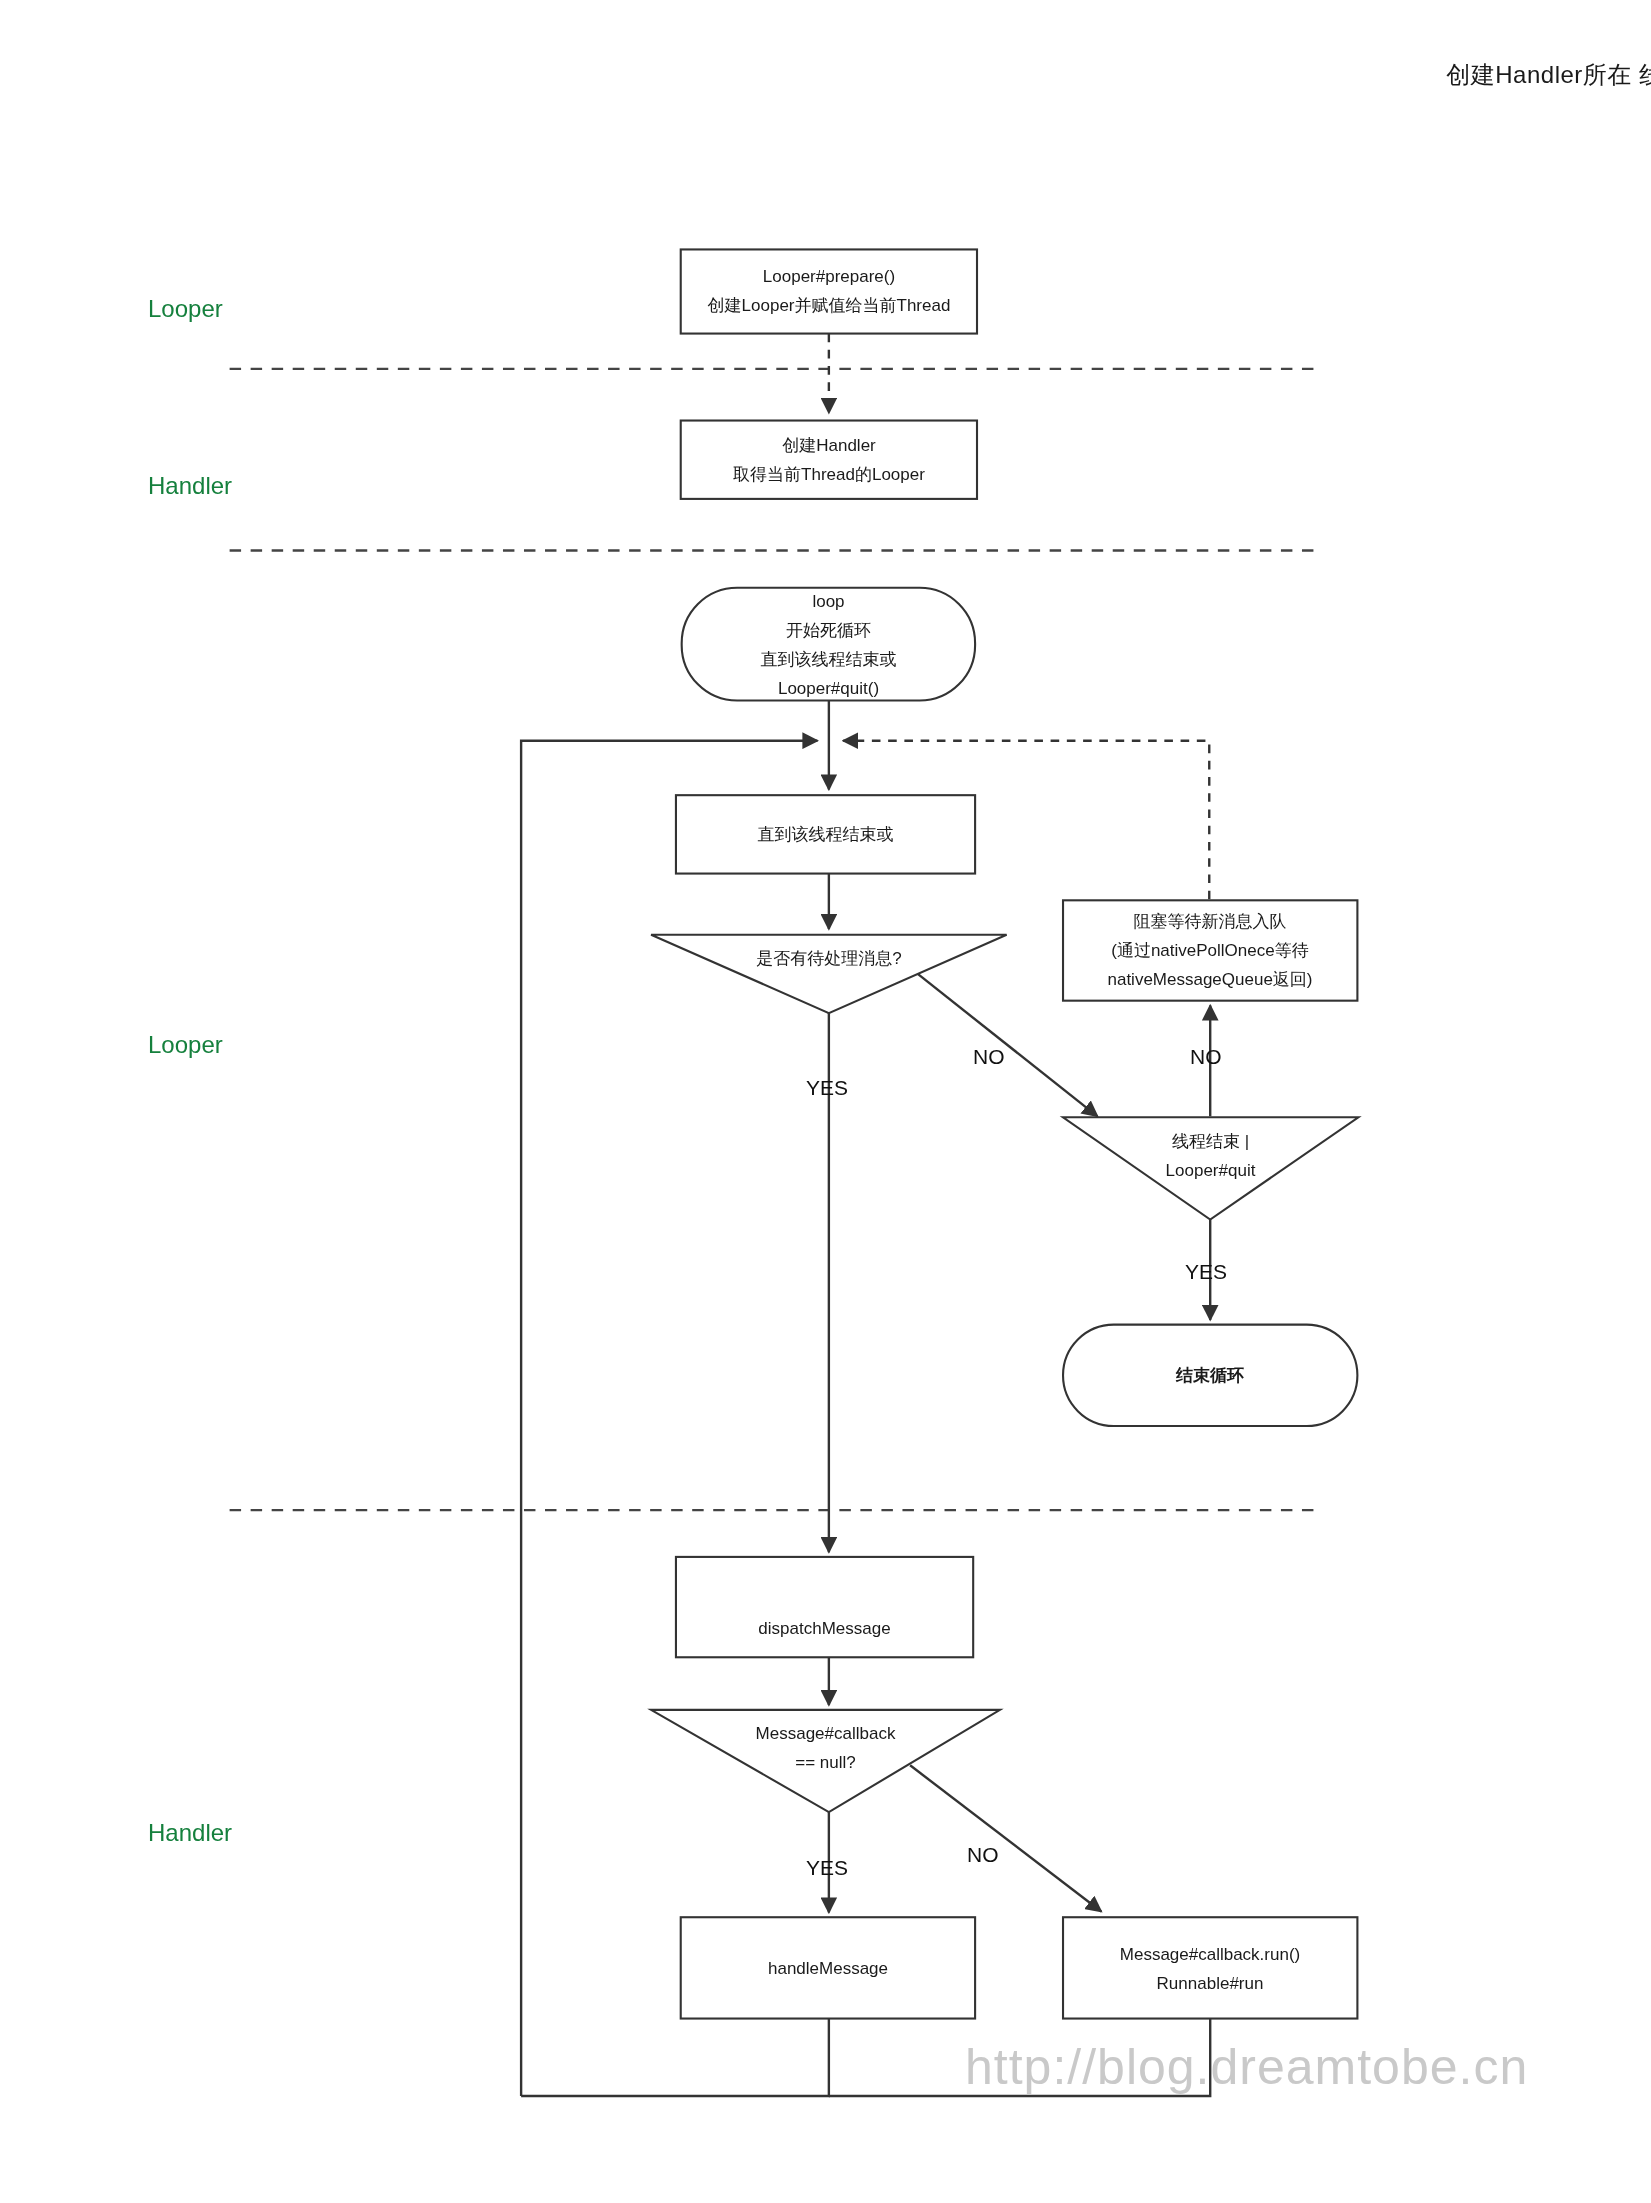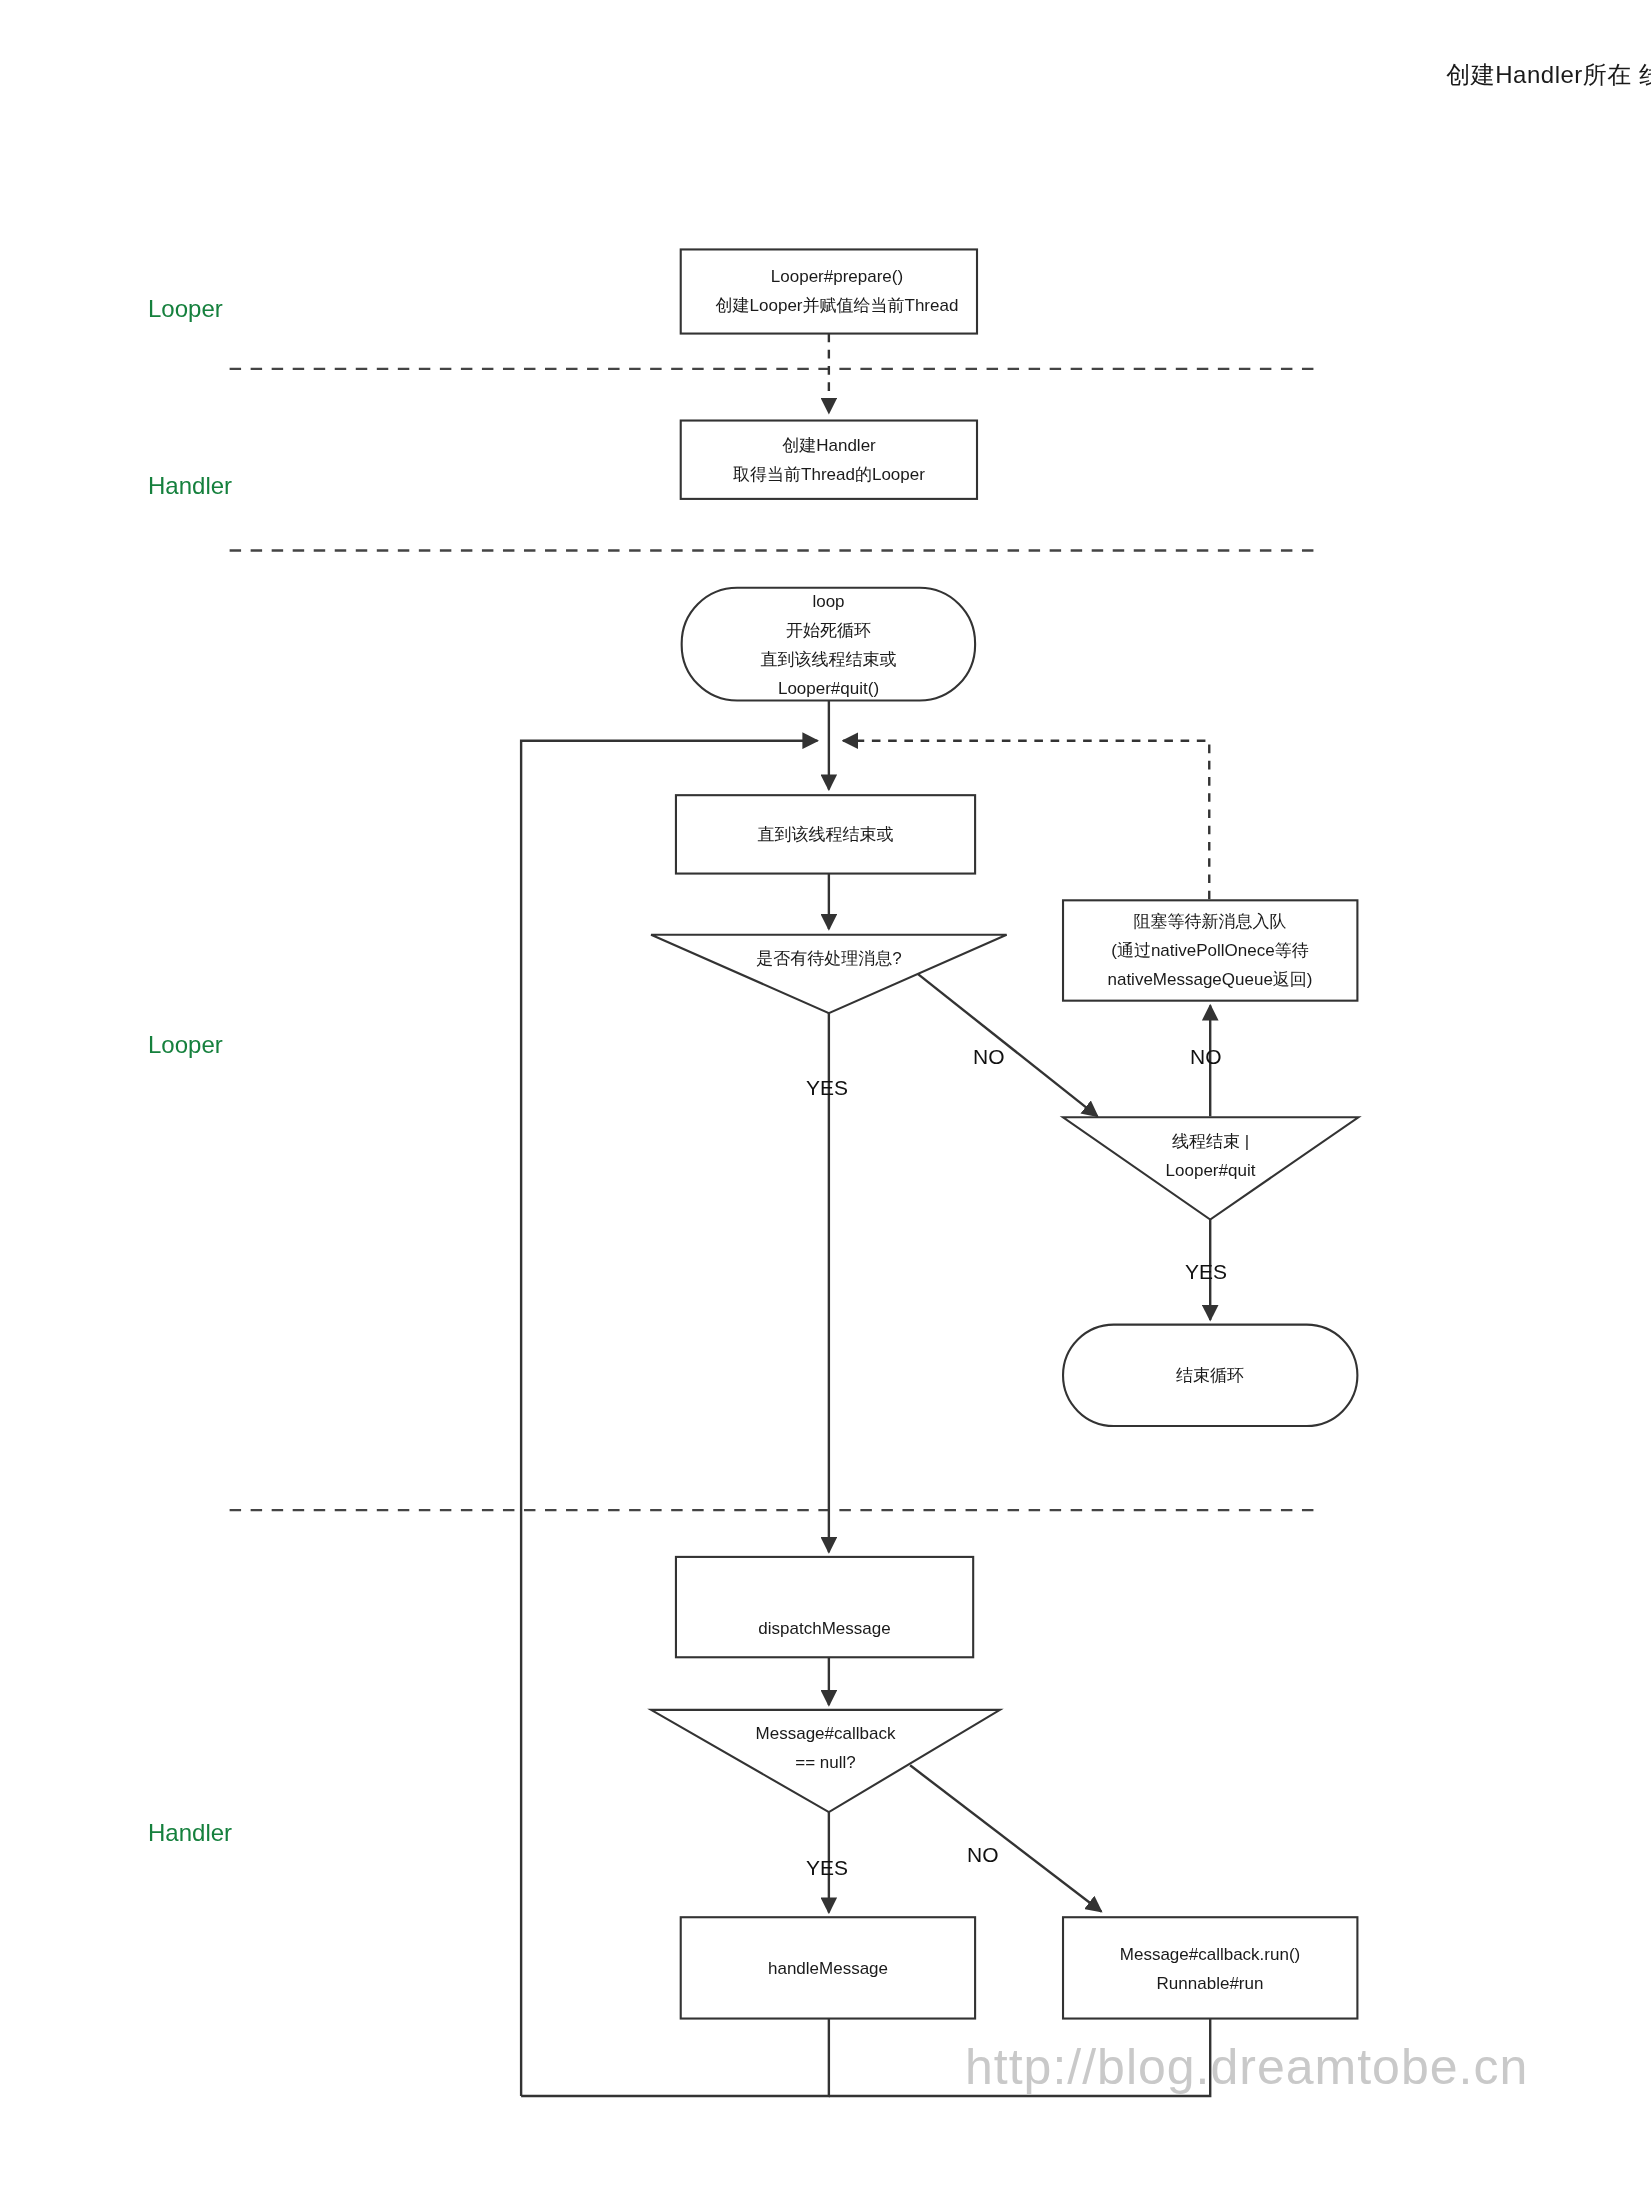--- a/index.html
+++ b/index.html
@@ -81,36 +81,36 @@
   <line x1="952" y1="1847" x2="1152" y2="2000" stroke="#333" stroke-width="2.5" marker-end="url(#arrow)"></line>
 
   <rect x="712" y="2006" width="308" height="106" fill="#fff" stroke="#333" stroke-width="2.2"></rect>
 
   <rect x="1112" y="2006" width="308" height="106" fill="#fff" stroke="#333" stroke-width="2.2"></rect>
 
   <polyline points="867,2112 867,2193 545,2193" fill="none" stroke="#333" stroke-width="2.5"></polyline>
   <polyline points="1266,2112 1266,2193 867,2193" fill="none" stroke="#333" stroke-width="2.5"></polyline>
 </svg>
 
-<div class="node-text" style="left:681px;top:249px;width:296px;height:84px;padding-left:8px;">Looper#prepare()
+<div class="node-text" style="left:681px;top:249px;width:296px;height:84px;">Looper#prepare()
 创建Looper并赋值给当前Thread</div>
 <div class="node-text" style="left:681px;top:421px;width:296px;height:78px;">创建Handler
 取得当前Thread的Looper</div>
 <div class="node-text" style="left:682px;top:588px;width:293px;height:113px;">loop
 开始死循环
 直到该线程结束或
 Looper#quit()</div>
 <div class="node-text" style="left:676px;top:795px;width:299px;height:78px;">直到该线程结束或</div>
 <div class="node-text" style="left:651px;top:941px;width:356px;height:34px;">是否有待处理消息?</div>
 <div class="node-text" style="left:1063px;top:900px;width:294px;height:100px;">阻塞等待新消息入队
 (通过nativePollOnece等待
 nativeMessageQueue返回)</div>
 <div class="node-text" style="left:1063px;top:1126px;width:295px;height:59px;">线程结束 |
 Looper#quit</div>
-<div class="node-text" style="left:1063px;top:1325px;width:294px;height:101px;">结束循环</div>
+<div class="node-text" style="left:1063px;top:1325px;width:294px;height:101px;font-weight:bold;">结束循环</div>
 <div class="node-text" style="left:676px;top:1557px;width:297px;height:100px;margin-top:21px;">dispatchMessage</div>
 <div class="node-text" style="left:651px;top:1718px;width:349px;height:59px;">Message#callback
 == null?</div>
 <div class="node-text" style="left:681px;top:1918px;width:294px;height:101px;">handleMessage</div>
 <div class="node-text" style="left:1063px;top:1918px;width:294px;height:101px;">Message#callback.run()
 Runnable#run</div>
 
 <div class="edge-label" style="left:806px;top:1076px;">YES</div>
 <div class="edge-label" style="left:973px;top:1045px;">NO</div>
 <div class="edge-label" style="left:1190px;top:1045px;">NO</div>

